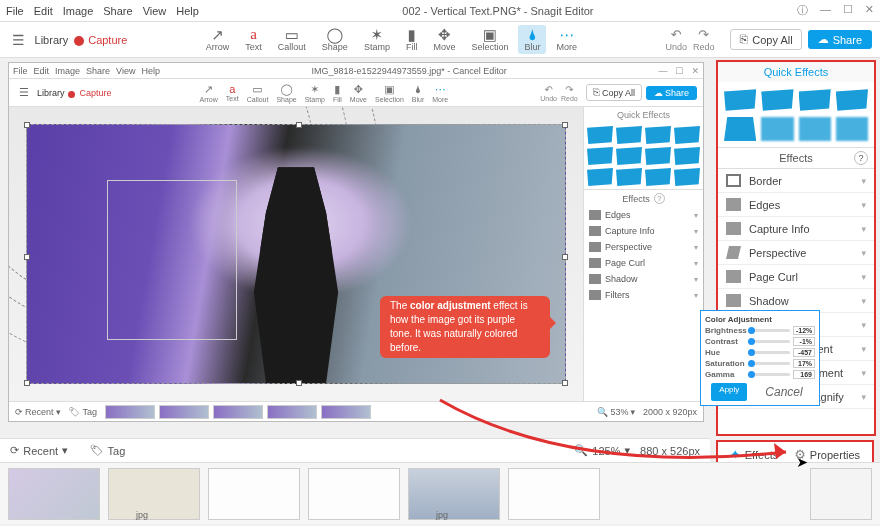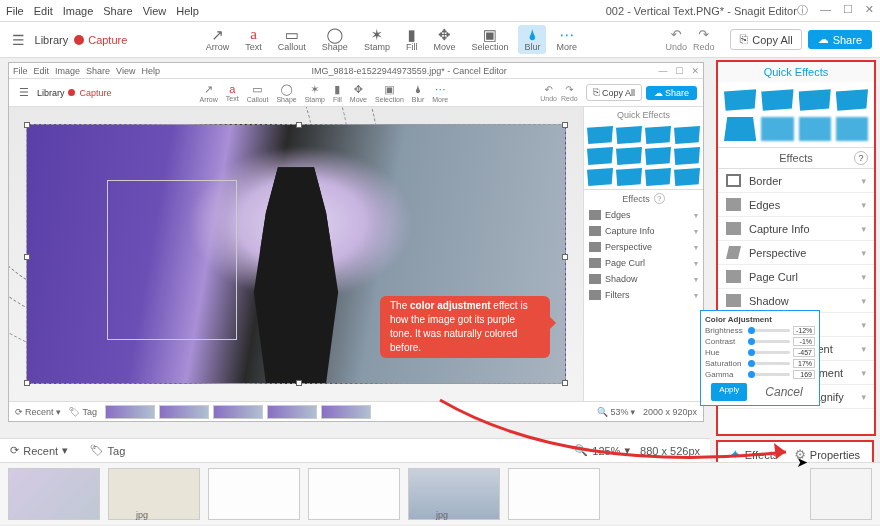--- a/index.html
+++ b/index.html
@@ -1,27 +1,27 @@
 <!DOCTYPE html>
 <html><head>
 <meta charset="utf-8">
 <style>
   * { box-sizing: border-box; margin: 0; padding: 0; font-family: "Segoe UI", Arial, sans-serif; }
   body { width: 880px; height: 526px; background: #f0f0f0; position: relative; overflow: hidden; font-size: 11px; color: #333; }
   
   .titlebar { height: 22px; background: #fff; display: flex; align-items: center; padding: 0 6px; border-bottom: 1px solid #ddd; }
   .titlebar .menu { display: flex; gap: 10px; font-size: 11px; color: #444; }
-  .titlebar .title { flex: 1; text-align: right; font-size: 11px; color: #555; }
+  .titlebar .title { flex: 1; text-align: center; font-size: 11px; color: #555; }
   .titlebar .win-controls { display: flex; gap: 12px; color: #888; }
   
   .toolbar { height: 36px; background: #fff; display: flex; align-items: center; padding: 0 8px; border-bottom: 1px solid #ddd; gap: 6px; }
   .toolbar .left { display: flex; align-items: center; gap: 6px; }
   .hamburger { font-size: 14px; color: #666; padding: 2px 4px; cursor: pointer; }
   .library { color: #444; font-size: 11px; }
-  .capture { display: flex; align-items: center; gap: 4px; color: #d63838; font-size: 11px; }
+  .capture { display: flex; align-items: flex-end; gap: 4px; color: #d63838; font-size: 11px; }
   .capture .dot { width: 10px; height: 10px; border-radius: 50%; background: #d63838; }
   .toolbar .tools { flex: 1; display: flex; justify-content: center; gap: 4px; }
   .tool { display: flex; flex-direction: column; align-items: center; font-size: 9px; color: #666; padding: 2px 6px; cursor: pointer; }
   .tool .ico { font-size: 15px; color: #666; line-height: 1; }
   .tool.active { background: #cfe8f7; border-radius: 3px; }
   .tool.more .ico{ color:#0a9fe8;}
   .toolbar .right { display: flex; align-items: center; gap: 6px; }
   .copyall { background: #fff; border: 1px solid #ccc; border-radius: 3px; padding: 3px 8px; font-size: 11px; color: #444; display:flex; align-items:center; gap:4px; }
   .share { background: #0a9fe8; color: #fff; border-radius: 3px; padding: 3px 10px; font-size: 11px; display:flex; align-items:center; gap:4px;}
   
@@ -90,21 +90,21 @@
   .thumbs{display:flex;gap:4px;flex:1;}
   .thumb{width:50px;height:14px;background:linear-gradient(90deg,#8a6fc4,#b0c0d0);border:1px solid #ccc;}
   .zoomctl{display:flex;align-items:center;gap:2px;}
   
   
   .color-adj {
     position:absolute; right: 60px; top: 310px; width:120px; background:#fff; border:1px solid #2196f3;
     padding:4px; font-size:8px; z-index:5;
   }
   .color-adj .hdr{font-size:8px;font-weight:bold;color:#444;margin-bottom:2px;}
-  .color-adj .row{display:flex;align-items:center;gap:3px;margin:2px 0;}
+  .color-adj .row{display:flex;align-items:center;gap:3px;margin:2px 0;font-weight:bold;}
   .color-adj .lbl{width:40px;color:#666;}
   .color-adj .sld{flex:1;height:3px;background:#ddd;position:relative;border-radius:2px;}
   .color-adj .sld::after{content:'';position:absolute;width:7px;height:7px;border-radius:50%;background:#2196f3;top:-2px;}
   .color-adj .val{width:22px;text-align:right;border:1px solid #ccc;padding:0 2px;font-size:7px;}
   .color-adj .btns{display:flex;gap:12px;justify-content:center;margin-top:4px;}
   .color-adj .apply{background:#0a9fe8;color:#fff;padding:2px 8px;border-radius:2px;font-size:8px;}
   .color-adj .cancel{color:#666;padding:2px 6px;font-size:12px;font-style:italic;}
   
   
   .callout {

